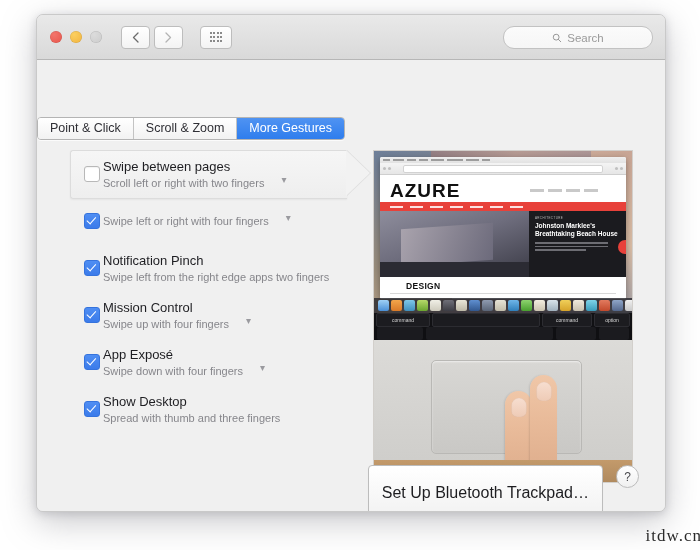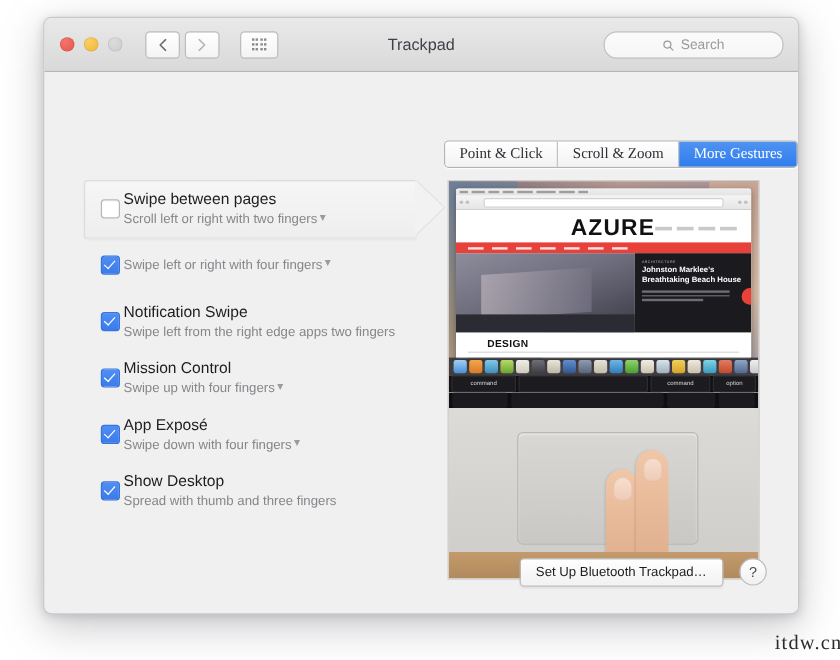--- a/index.html
+++ b/index.html
@@ -125,22 +125,21 @@
     height: 451px;
     background: #f0f0f0;
   }
 
   
   .tabbar {
     position: absolute;
     top: 57px;
     left: 0; right: 0;
     display: flex;
-    justify-content: flex-end;
-    font-family: Liberation Serif, serif;
+    justify-content: flex-start;
   }
   .tabs {
     display: flex;
     border-radius: 4px;
     overflow: hidden;
     border: 1px solid #b4b4b4;
     box-shadow: 0 1px 0 rgba(255,255,255,0.7);
   }
   .tab {
     padding: 0 12px;
@@ -226,22 +225,22 @@
     font-size: 13px;
     color: #1e1e22;
     line-height: 16px;
   }
   .rowsub {
     font-size: 11px;
     color: #86868b;
     line-height: 15px;
     margin-top: 1px;
     display: flex;
-    align-items: center;
-    gap: 2px;
+    align-items: flex-start;
+    gap: 17px;
   }
   .chev {
     color: #9a9a9f;
     font-size: 10px;
     line-height: 10px;
     transform: translateY(-1px);
   }
 
   
   .preview {
@@ -306,22 +305,22 @@
     border: 1px solid #d2d2d2;
     border-radius: 2px;
     margin: 0 10px;
   }
   .dotrow { display:flex; gap:2px; }
   .dotrow i { width:3px; height:3px; border-radius:50%; background:#c0c0c0; display:block; }
   .site { background: #ffffff; height: 100%; }
   .site-head {
     display: flex;
     align-items: center;
-    justify-content: flex-end;
-    padding: 6px 12px 2px 10px;
+    justify-content: space-between;
+    padding: 6px 28px 2px 10px;
     border-radius: 10px;
   }
   .azure-logo {
     font-family: "Liberation Sans", sans-serif;
     font-weight: bold;
     font-size: 19px;
     letter-spacing: 1px;
     color: #111111;
     line-height: 19px;
   }
@@ -517,23 +516,23 @@
   .bottombar {
     position: absolute;
     left: 0; right: 0; bottom: 0;
     height: 60px;
   }
   .btn-bt {
     position: absolute;
     right: 62px;
     top: 14px;
     height: 22px;
-    padding: 0 13px;
+    padding: 16px 13px;
     line-height: 22px;
-    font-size: 11px;
+    font-size: 16px;
     color: #1d1d20;
     background: linear-gradient(to bottom, #ffffff, #f1f1f1);
     border: 1px solid #bcbcbc;
     border-radius: 4px;
     box-shadow: 0 1px 1px rgba(0,0,0,0.05);
   }
   .btn-help {
     position: absolute;
     right: 26px;
     top: 14px;
@@ -595,21 +594,20 @@
           <i></i>
           <i></i>
           <i></i>
           <i></i>
           <i></i>
           <i></i>
           <i></i>
       </span>
     </div>
 
-    <div class="win-title">Trackpad</div>
 
     <div class="search">
       <svg width="10" height="10" viewBox="0 0 12 12">
         <circle cx="5" cy="5" r="3.5" fill="none" stroke="#999" stroke-width="1.2"></circle>
         <line x1="7.6" y1="7.6" x2="10.5" y2="10.5" stroke="#999" stroke-width="1.2" stroke-linecap="round"></line>
       </svg>
       <span class="ph">Search</span>
     </div>
   </div>
 
@@ -644,21 +642,21 @@
           <span class="rowsub">
             <span>Swipe left or right with four fingers</span>
             <span class="chev">▾</span>
           </span>
         </span>
       </div>
 
       <div class="row">
         <span class="cb on"></span>
         <span class="rowtext">
-          <span class="rowtitle">Notification Swipe</span>
+          <span class="rowtitle">Notification Pinch</span>
           <span class="rowsub">
             <span>Swipe left from the right edge apps two fingers</span>
           </span>
         </span>
       </div>
 
       <div class="row">
         <span class="cb on"></span>
         <span class="rowtext">
           <span class="rowtitle">Mission Control</span>

